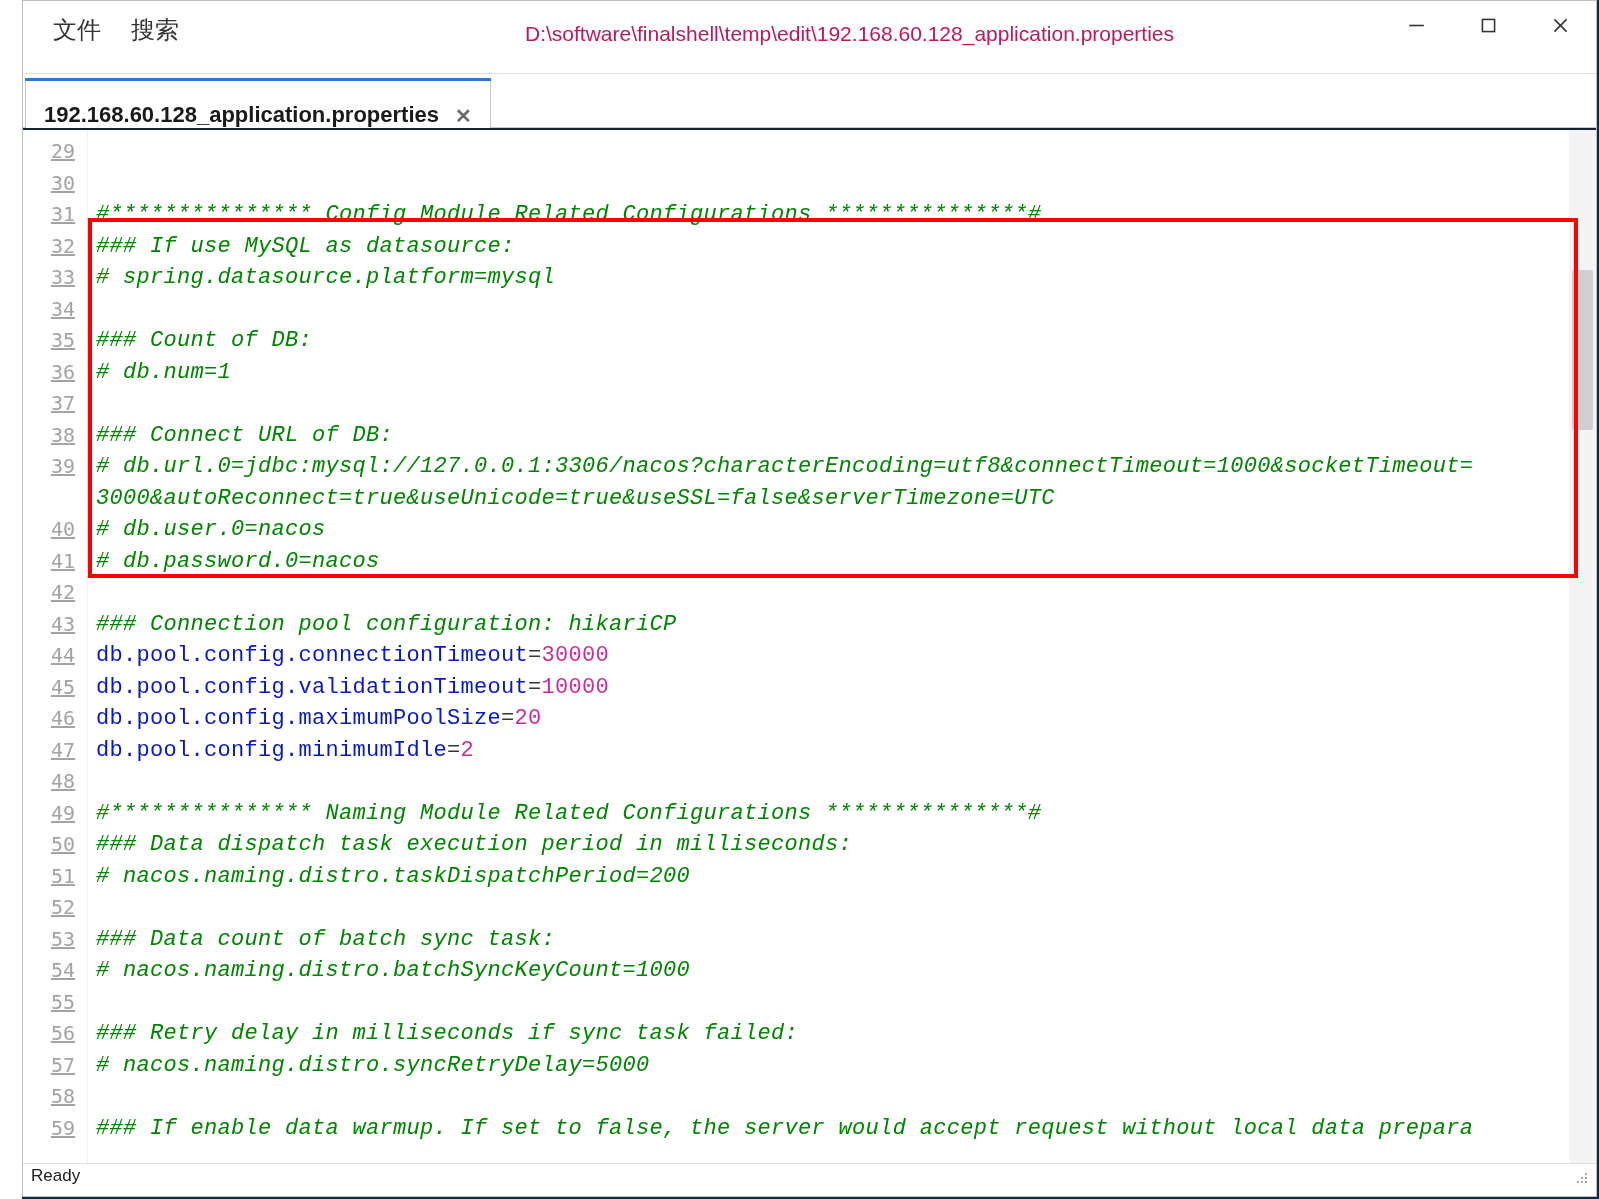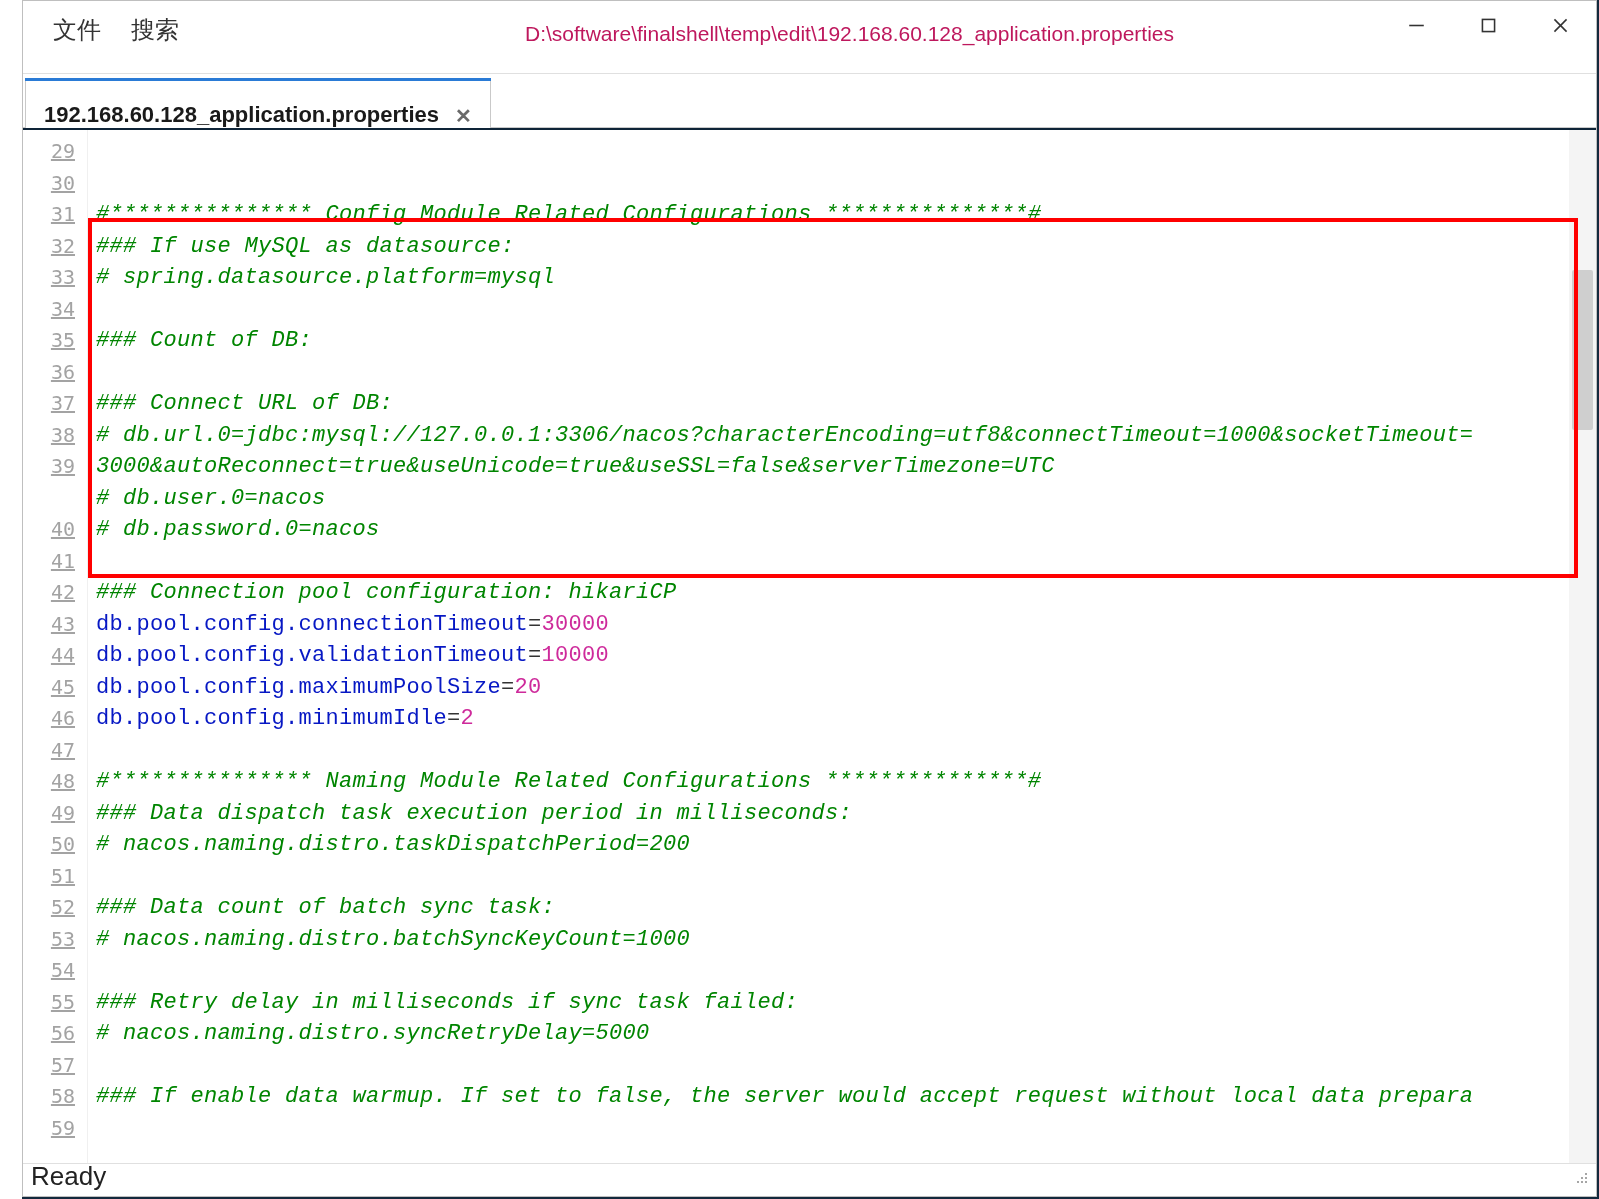--- a/index.html
+++ b/index.html
@@ -171,21 +171,21 @@
   height: 160px;
   background: #cfcfcf;
   border-radius: 2px;
 }
 .status-bar {
   height: 33px;
   display: flex;
   align-items: center;
   justify-content: space-between;
   padding: 0 8px 8px 8px;
-  font-size: 26px;
+  font-size: 17px;
   color: #222;
   border-top: 1px solid #e0e0e0;
   background: #fff;
 }
 .resize-grip {
   width: 16px; height: 16px;
   display: flex;
   align-items: flex-end;
   justify-content: flex-end;
 }
@@ -270,20 +270,21 @@
       </div>
     <div class="code-area" id="code">
 
     <div class="code-line">&nbsp;</div>
         <div class="code-line">&nbsp;</div>
         <div class="code-line"><span class="comment">#*************** Config Module Related Configurations ***************#</span></div>
         <div class="code-line"><span class="comment">### If use MySQL as datasource:</span></div>
         <div class="code-line"><span class="comment"># spring.datasource.platform=mysql</span></div>
         <div class="code-line">&nbsp;</div>
         <div class="code-line"><span class="comment">### Count of DB:</span></div>
+        <div class="code-line"><span class="comment"># db.num=1</span></div>
         <div class="code-line">&nbsp;</div>
         <div class="code-line"><span class="comment">### Connect URL of DB:</span></div>
         <div class="code-line"><span class="comment"># db.url.0=jdbc:mysql://127.0.0.1:3306/nacos?characterEncoding=utf8&amp;connectTimeout=1000&amp;socketTimeout=</span></div>
         <div class="code-line"><span class="comment">3000&amp;autoReconnect=true&amp;useUnicode=true&amp;useSSL=false&amp;serverTimezone=UTC</span></div>
         <div class="code-line"><span class="comment"># db.user.0=nacos</span></div>
         <div class="code-line"><span class="comment"># db.password.0=nacos</span></div>
         <div class="code-line">&nbsp;</div>
         <div class="code-line"><span class="comment">### Connection pool configuration: hikariCP</span></div>
         <div class="code-line"><span class="prop-key">db.pool.config.connectionTimeout</span><span class="eq">=</span><span class="prop-val">30000</span></div>
         <div class="code-line"><span class="prop-key">db.pool.config.validationTimeout</span><span class="eq">=</span><span class="prop-val">10000</span></div>

